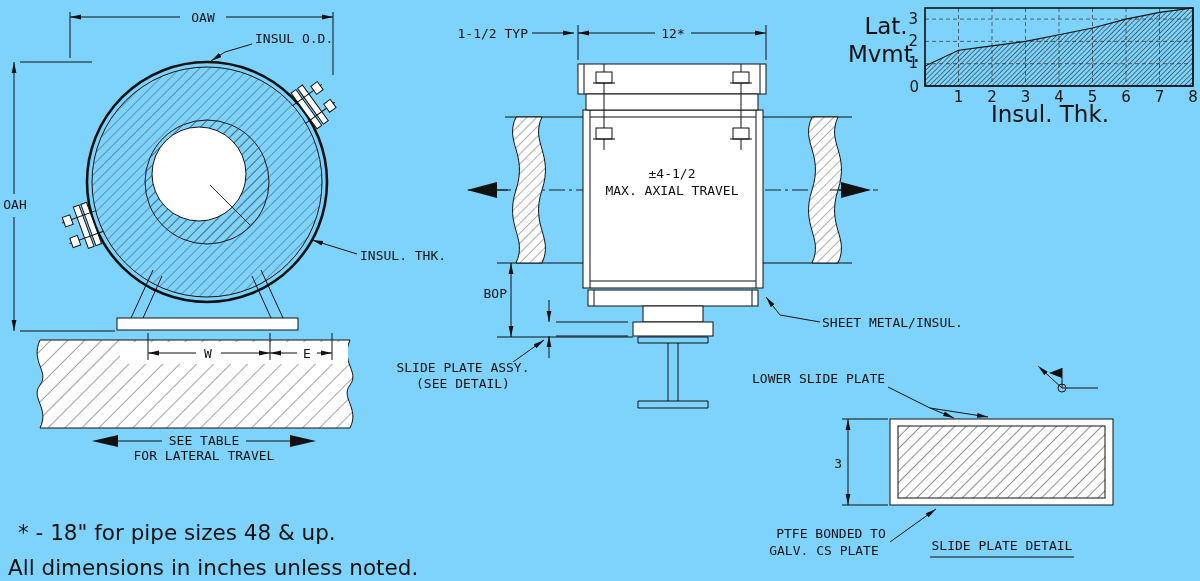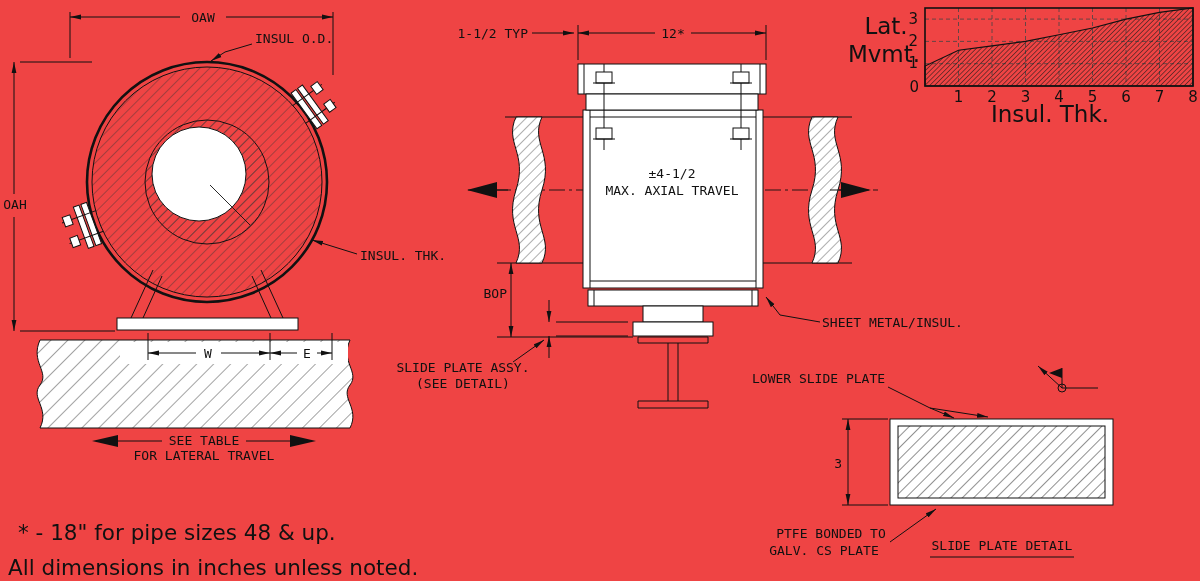--- a/index.html
+++ b/index.html
@@ -1,16 +1,16 @@
 <!DOCTYPE html>
 <html><head>
 <meta charset="utf-8">
 <style>
   html,body{margin:0;padding:0;background:#fff;}
-  .canvas{position:relative;width:1200px;height:581px;background:#ef4444;overflow:hidden;
+  .canvas{position:relative;width:1200px;height:581px;background:#7dd3fc;overflow:hidden;
           font-family:"DejaVu Sans",sans-serif;}
   svg{position:absolute;left:0;top:0;}
   .ln{stroke:#111;stroke-width:1;fill:none;}
   .lnb{stroke:#111;stroke-width:2.6;fill:none;}
   .lnthin{stroke:#111;stroke-width:0.9;fill:none;}
   .dash{stroke:#111;stroke-width:0.9;fill:none;stroke-dasharray:16 4 3 4;}
   .grid{stroke:#444;stroke-width:0.8;fill:none;stroke-dasharray:4 3;}
   .wfill{fill:#fff;stroke:#111;stroke-width:1;}
   .solid{fill:#111;stroke:none;}
   .t{font-family:"DejaVu Sans Mono",monospace;font-size:13px;fill:#111;}

